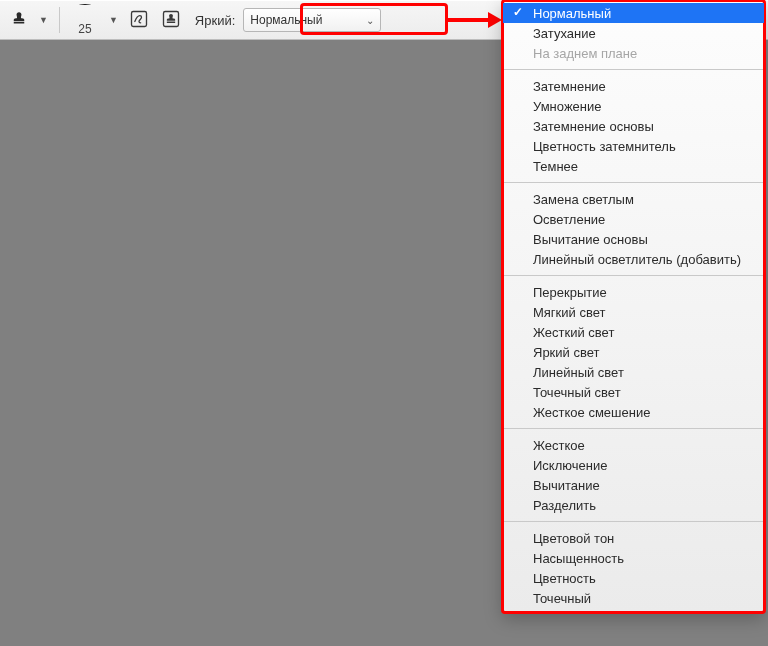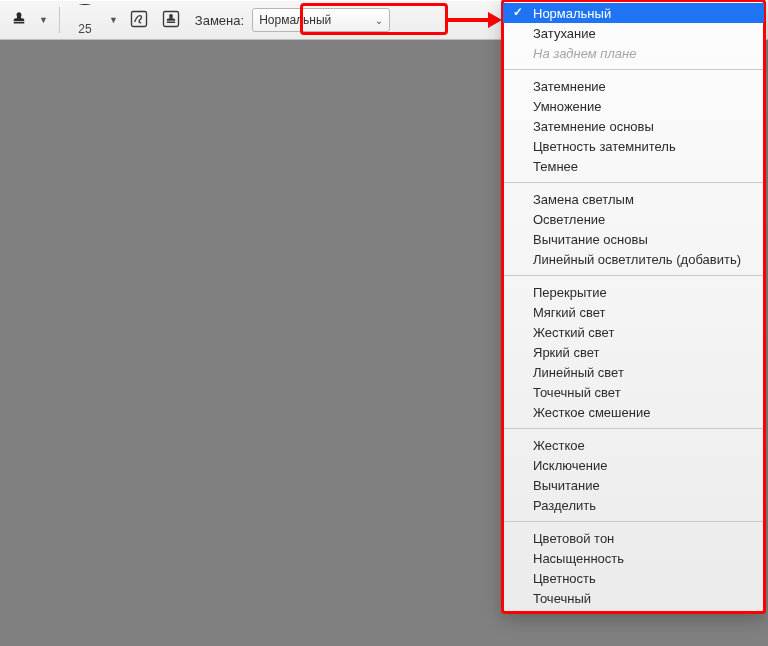--- a/index.html
+++ b/index.html
@@ -104,21 +104,21 @@
     }
     .menu-item {
       height: 20px;
       display: flex; align-items: center;
       padding: 0 14px 0 30px;
       font-size: 13px;
       color: #2b2b2b;
       white-space: nowrap;
       position: relative;
     }
-    .menu-item.disabled { color: #a6a6a6; font-style: italic; }
+    .menu-item.disabled { color: #a6a6a6; }
     .menu-item.selected {
       background: #1e74f5;
       color: #fff;
     }
     .menu-item.selected::before {
       content: "✓";
       position: absolute; left: 10px; top: 2px;
       font-size: 12px; color: #fff; font-weight: 600;
     }
     .menu-sep {
@@ -160,21 +160,21 @@
 
   <div class="ico-box tool-btn">
     <span>
       <svg viewBox="0 0 24 24">
           <rect x="3" y="3" width="18" height="18" rx="2" fill="none" stroke="#3a3a3a" stroke-width="1.6"></rect>
           <path fill="#3a3a3a" d="M12 6c-1.4 0-2.3 1-2.3 2.2 0 .9.5 1.5.5 2.3 0 .6-.3 1-.3 1H9c-1.4 0-2 .7-2 1.6V14h10v-.9c0-.9-.6-1.6-2-1.6h-.9s-.3-.4-.3-1c0-.8.5-1.4.5-2.3C14.3 7 13.4 6 12 6zM7 15h10v1.8H7z"></path>
         </svg>
     </span>
   </div>
 
-  <span class="mode-label">Замена:</span>
+  <span class="mode-label">Яркий:</span>
 
   <div class="mode-select">
     <span>Нормальный</span>
     <span class="chev">⌄</span>
   </div>
 
 </div>
 
 <div class="highlight-mode"></div>
 

